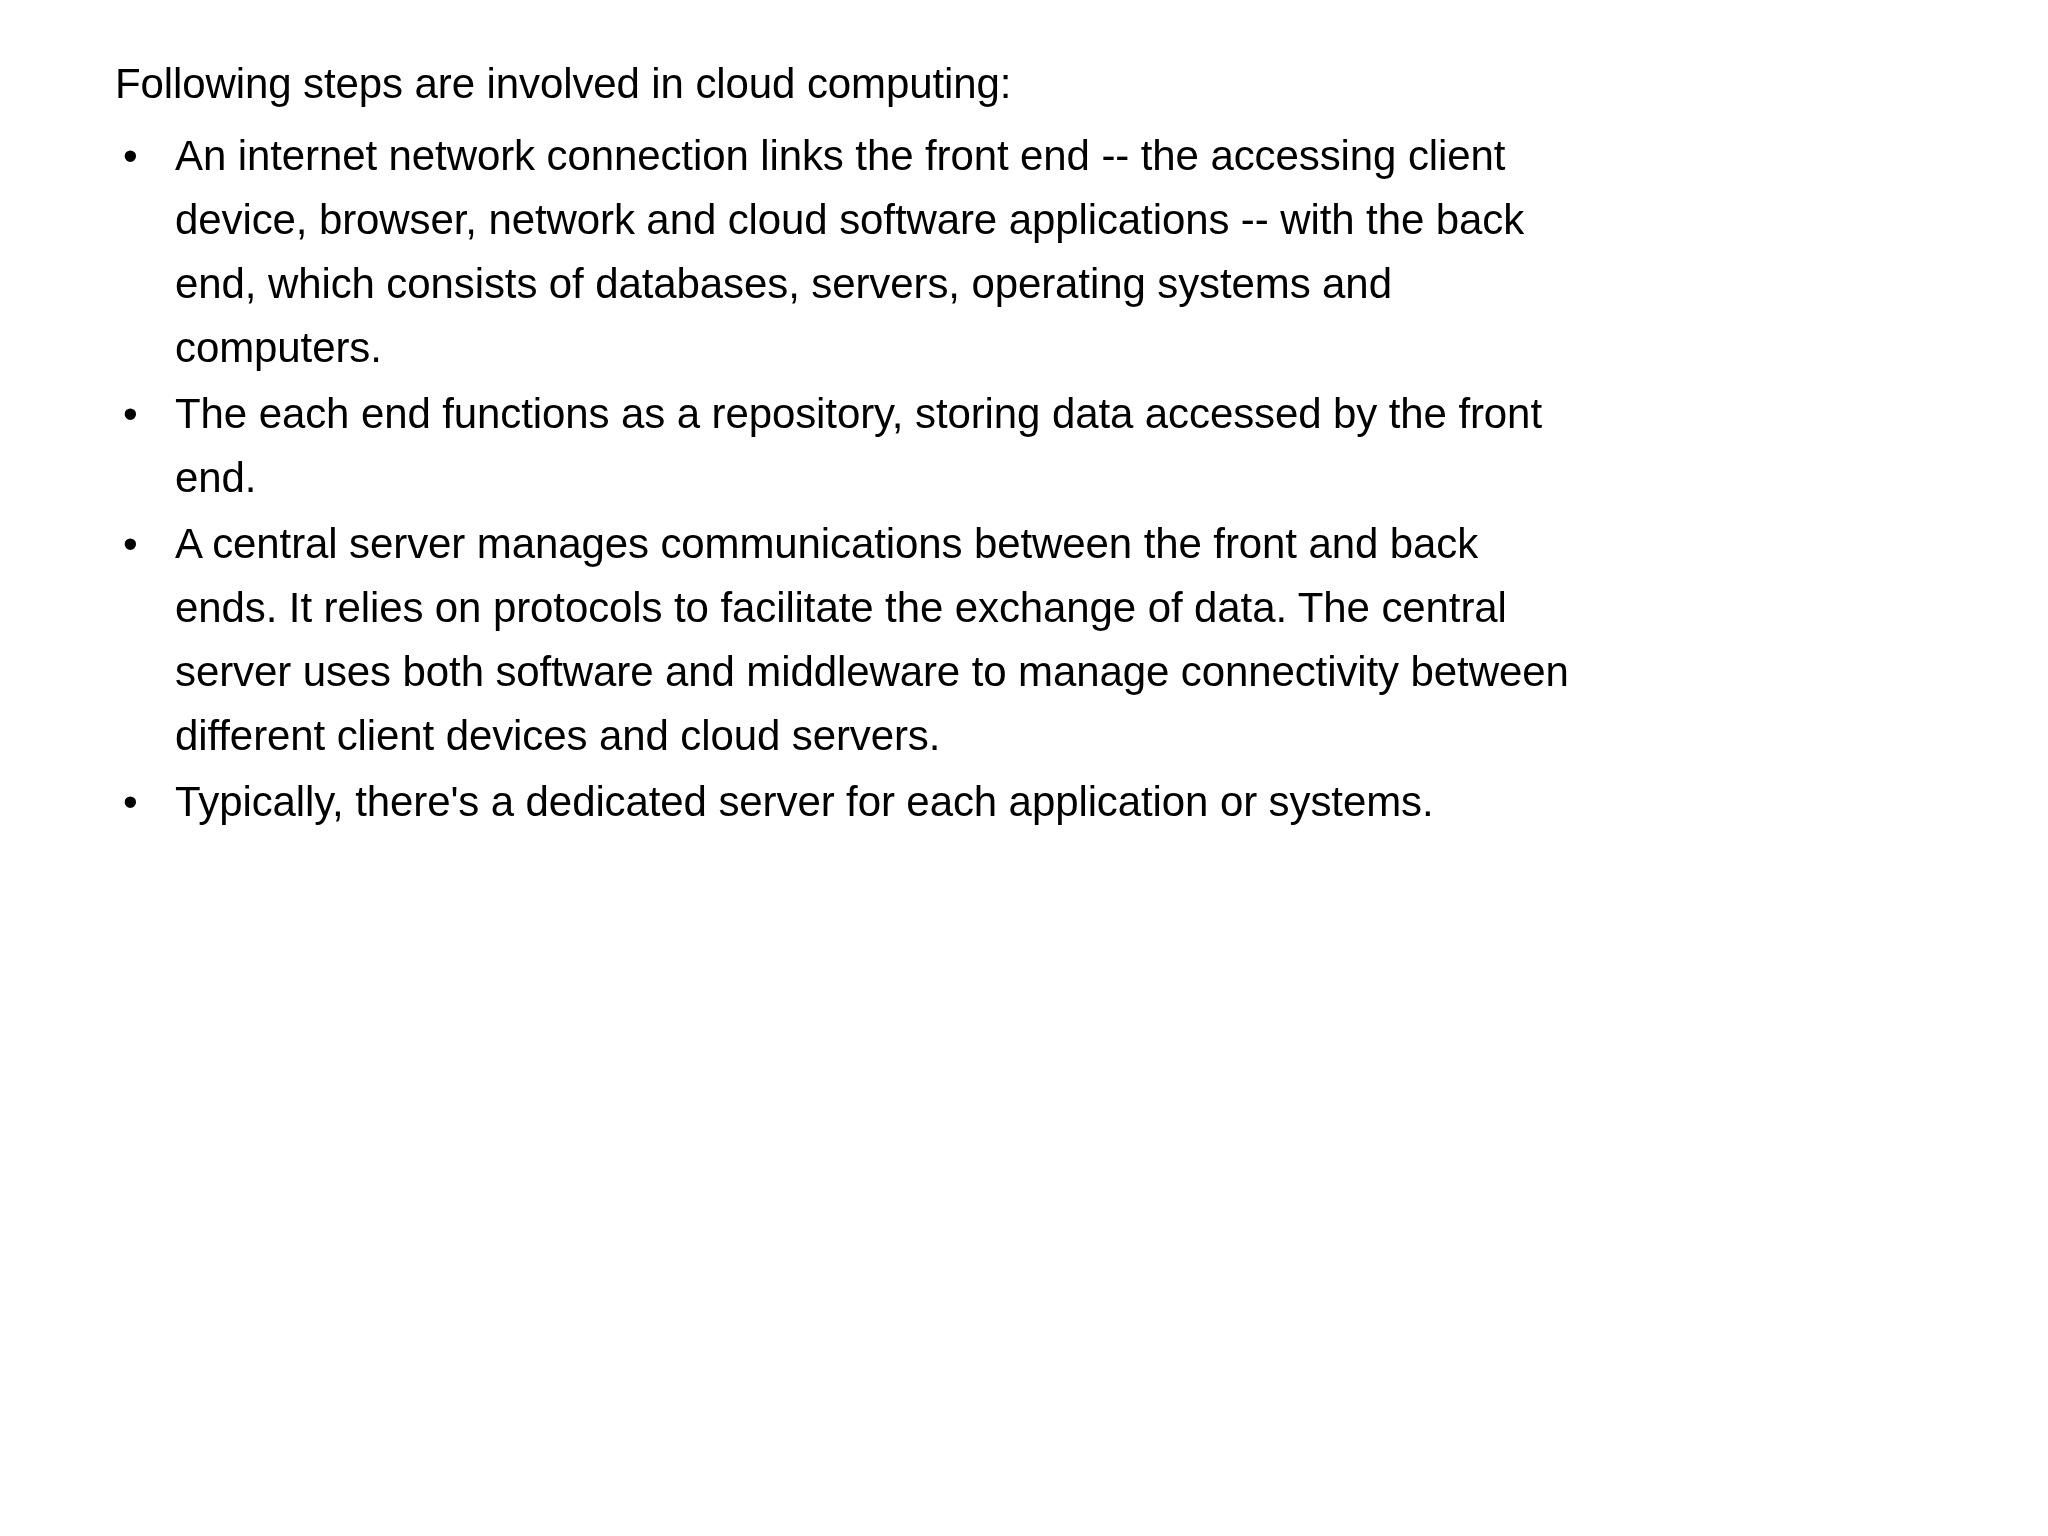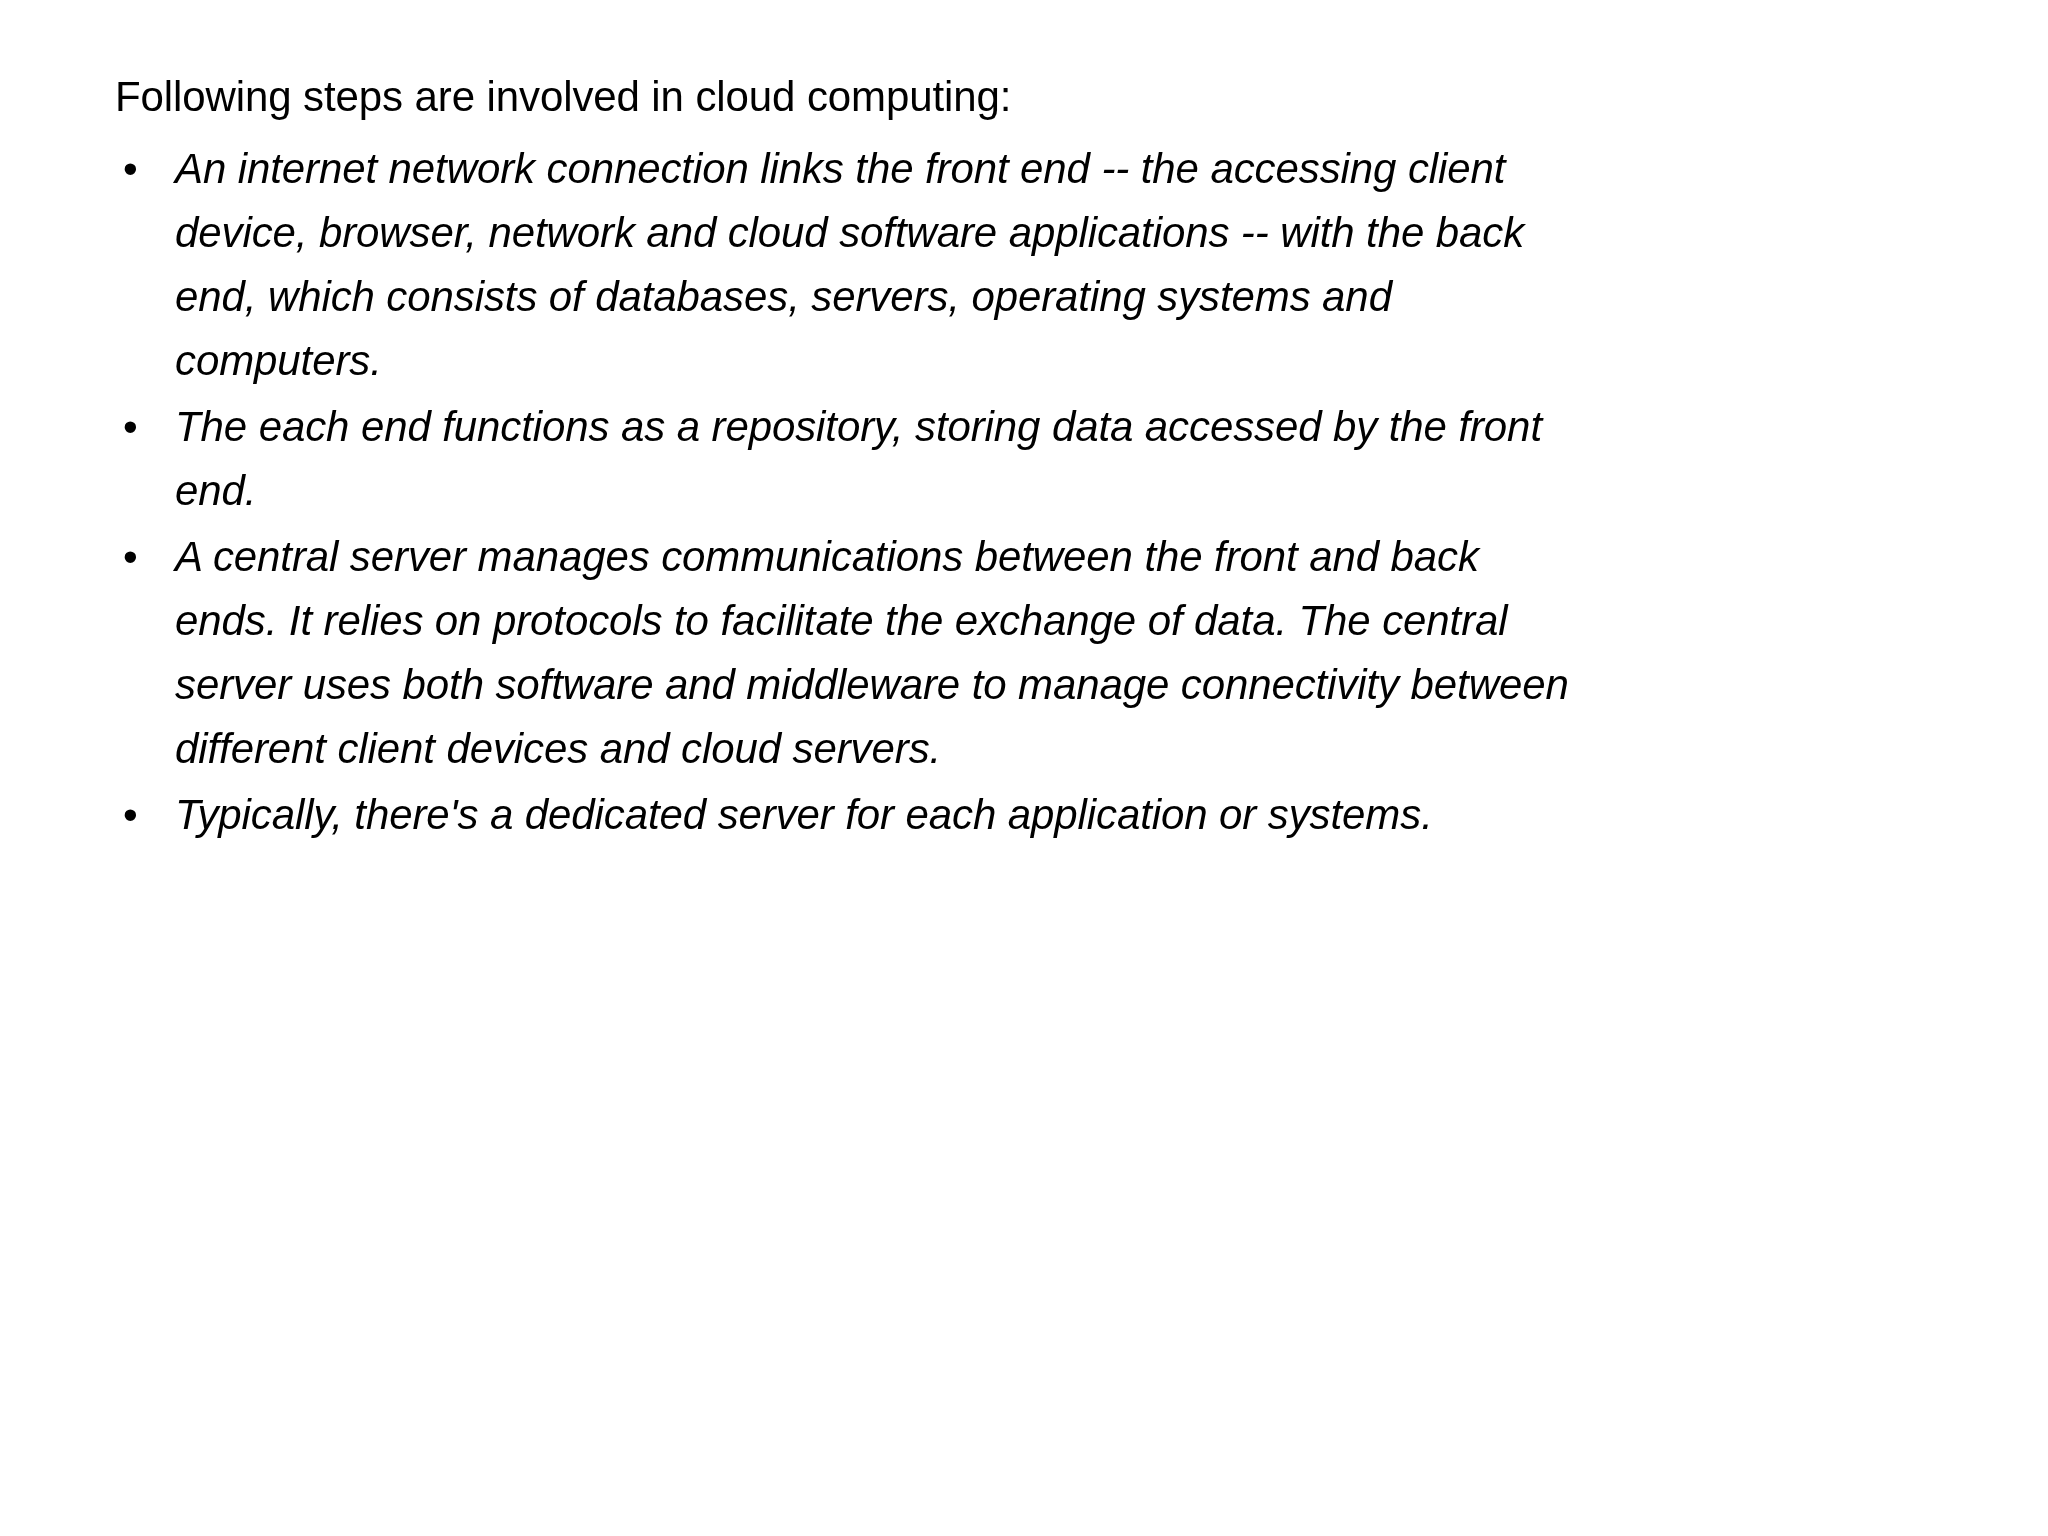--- a/index.html
+++ b/index.html
@@ -31,21 +31,21 @@
     top: 48px;
     width: 1840px;
   }
 
   
   .intro-line {
     font-size: 42px;
     line-height: 64px;
     letter-spacing: -0.1px;
     color: #000000;
-    margin: 17px 0 8px 0;
+    margin: 4px 0 8px 0;
     white-space: nowrap;
   }
 
   
   .bullet-list {
     list-style: none;
     margin: 0;
     padding: 0;
   }
 
@@ -67,21 +67,20 @@
     width: 30px;
     font-size: 42px;
     line-height: 64px;
     text-align: left;
     color: #000000;
     user-select: none;
   }
 
   .bullet-text {
     display: block;
-    font-style: italic;
   }
 
   
   .bullet-item.w1 { max-width: 1400px; }
   .bullet-item.w2 { max-width: 1395px; }
   .bullet-item.w3 { max-width: 1400px; }
   .bullet-item.w4 { max-width: 1330px; }
 </style>
 </head>
 <body>

